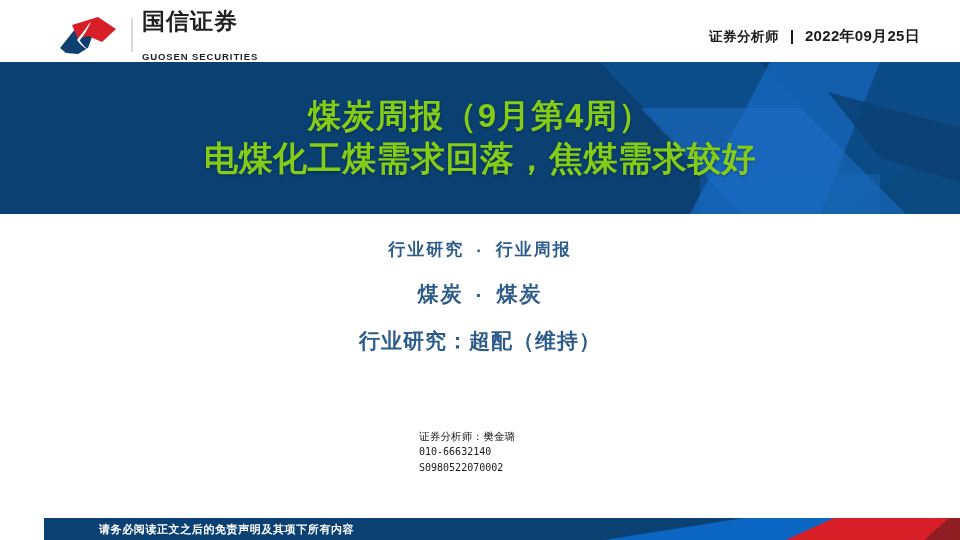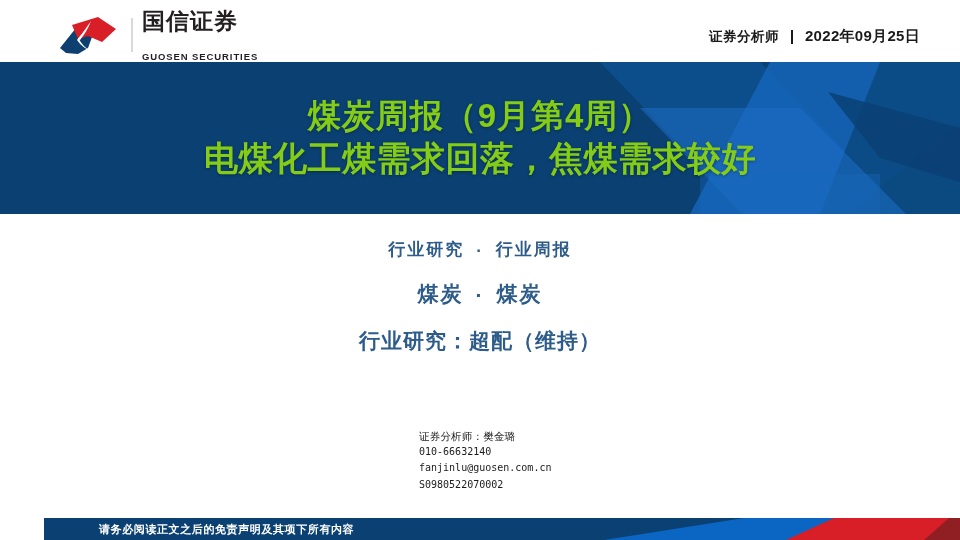--- a/index.html
+++ b/index.html
@@ -257,21 +257,20 @@
     <span>煤炭</span><span class="meta-dot">·</span><span>煤炭</span>
   </div>
 
   <div id="meta-line-3" class="meta-line">行业研究：超配（维持）</div>
 
 </div>
 
 <div id="analyst-block">
   <div class="analyst-line">证券分析师：樊金璐</div>
   <div class="analyst-line" id="analyst-phone">010-66632140</div>
-  <div class="analyst-line" id="analyst-email">fanjinlu@guosen.com.cn</div>
   <div class="analyst-line" id="analyst-license">S0980522070002</div>
 </div>
 
 <div id="footer-bar">
 
   <svg id="footer-shapes" viewBox="0 0 960 22" preserveAspectRatio="none">
     <rect x="0" y="0" width="960" height="22" fill="#0a4072"></rect>
     <polygon points="600,0 960,0 960,22 600,22" fill="#0a4072"></polygon>
     <polygon points="560,22 700,0 960,0 960,22" fill="#0a66c2"></polygon>
     <polygon points="742,22 790,0 960,0 960,22" fill="#d81f28"></polygon>

